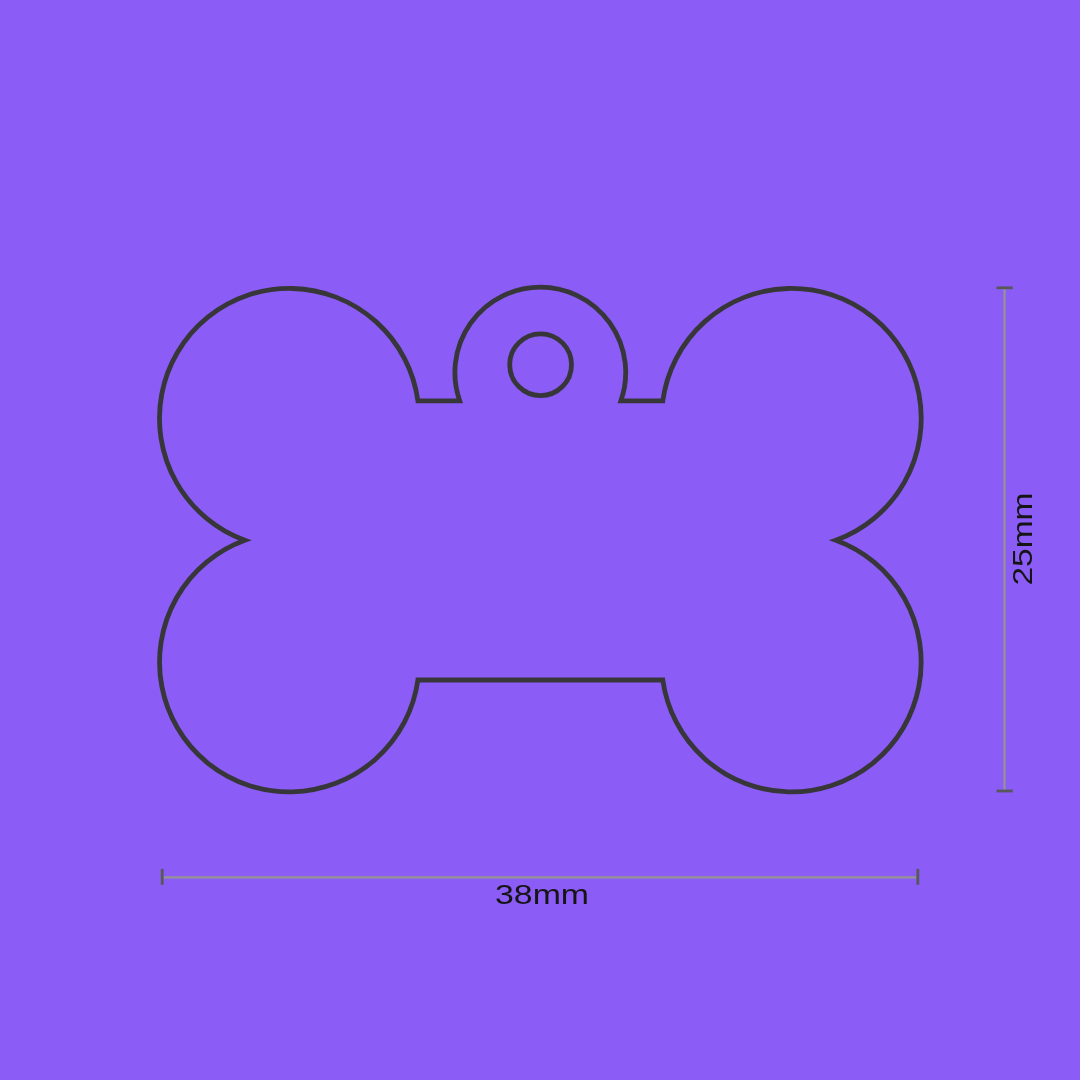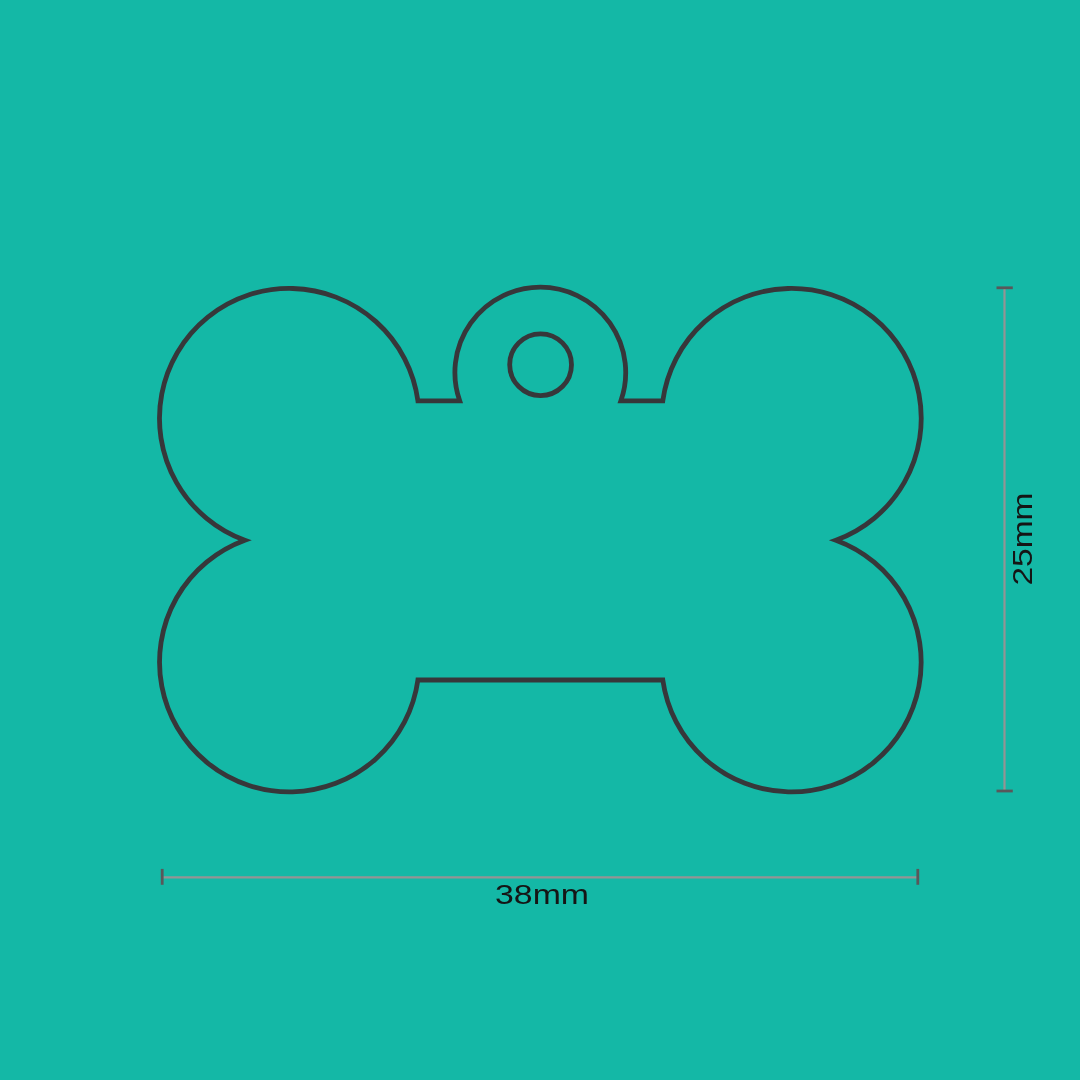--- a/index.html
+++ b/index.html
@@ -1,16 +1,16 @@
 <!DOCTYPE html>
 <html><head>
 <meta charset="utf-8">
 <style>
   html,body{margin:0;padding:0;background:#ffffff;}
-  .stage{position:relative;width:1080px;height:1080px;background:#14b8a6;overflow:hidden;
+  .stage{position:relative;width:1080px;height:1080px;background:#8b5cf6;overflow:hidden;
          font-family:"Liberation Sans", sans-serif;}
 </style>
 </head>
 <body>
 <div class="stage">
 <svg width="1080" height="1080" viewBox="0 0 1080 1080" xmlns="http://www.w3.org/2000/svg">
 
   <path d="M 244.8 540.2 A 129.8 129.8 0 1 1 417.9 400.8 L 459.7 400.8 A 85.4 85.4 0 1 1 620.9 400.8 L 662.8 400.8 A 129.8 129.8 0 1 1 835.9 540.2 A 129.8 129.8 0 1 1 662.8 680.0 L 417.9 680.0 A 129.8 129.8 0 1 1 244.8 540.2 Z" fill="none" stroke="#37373a" stroke-width="4.8" stroke-linejoin="miter"></path>
 
   <circle cx="540.6" cy="364.7" r="30.9" fill="none" stroke="#37373a" stroke-width="4.8"></circle>

